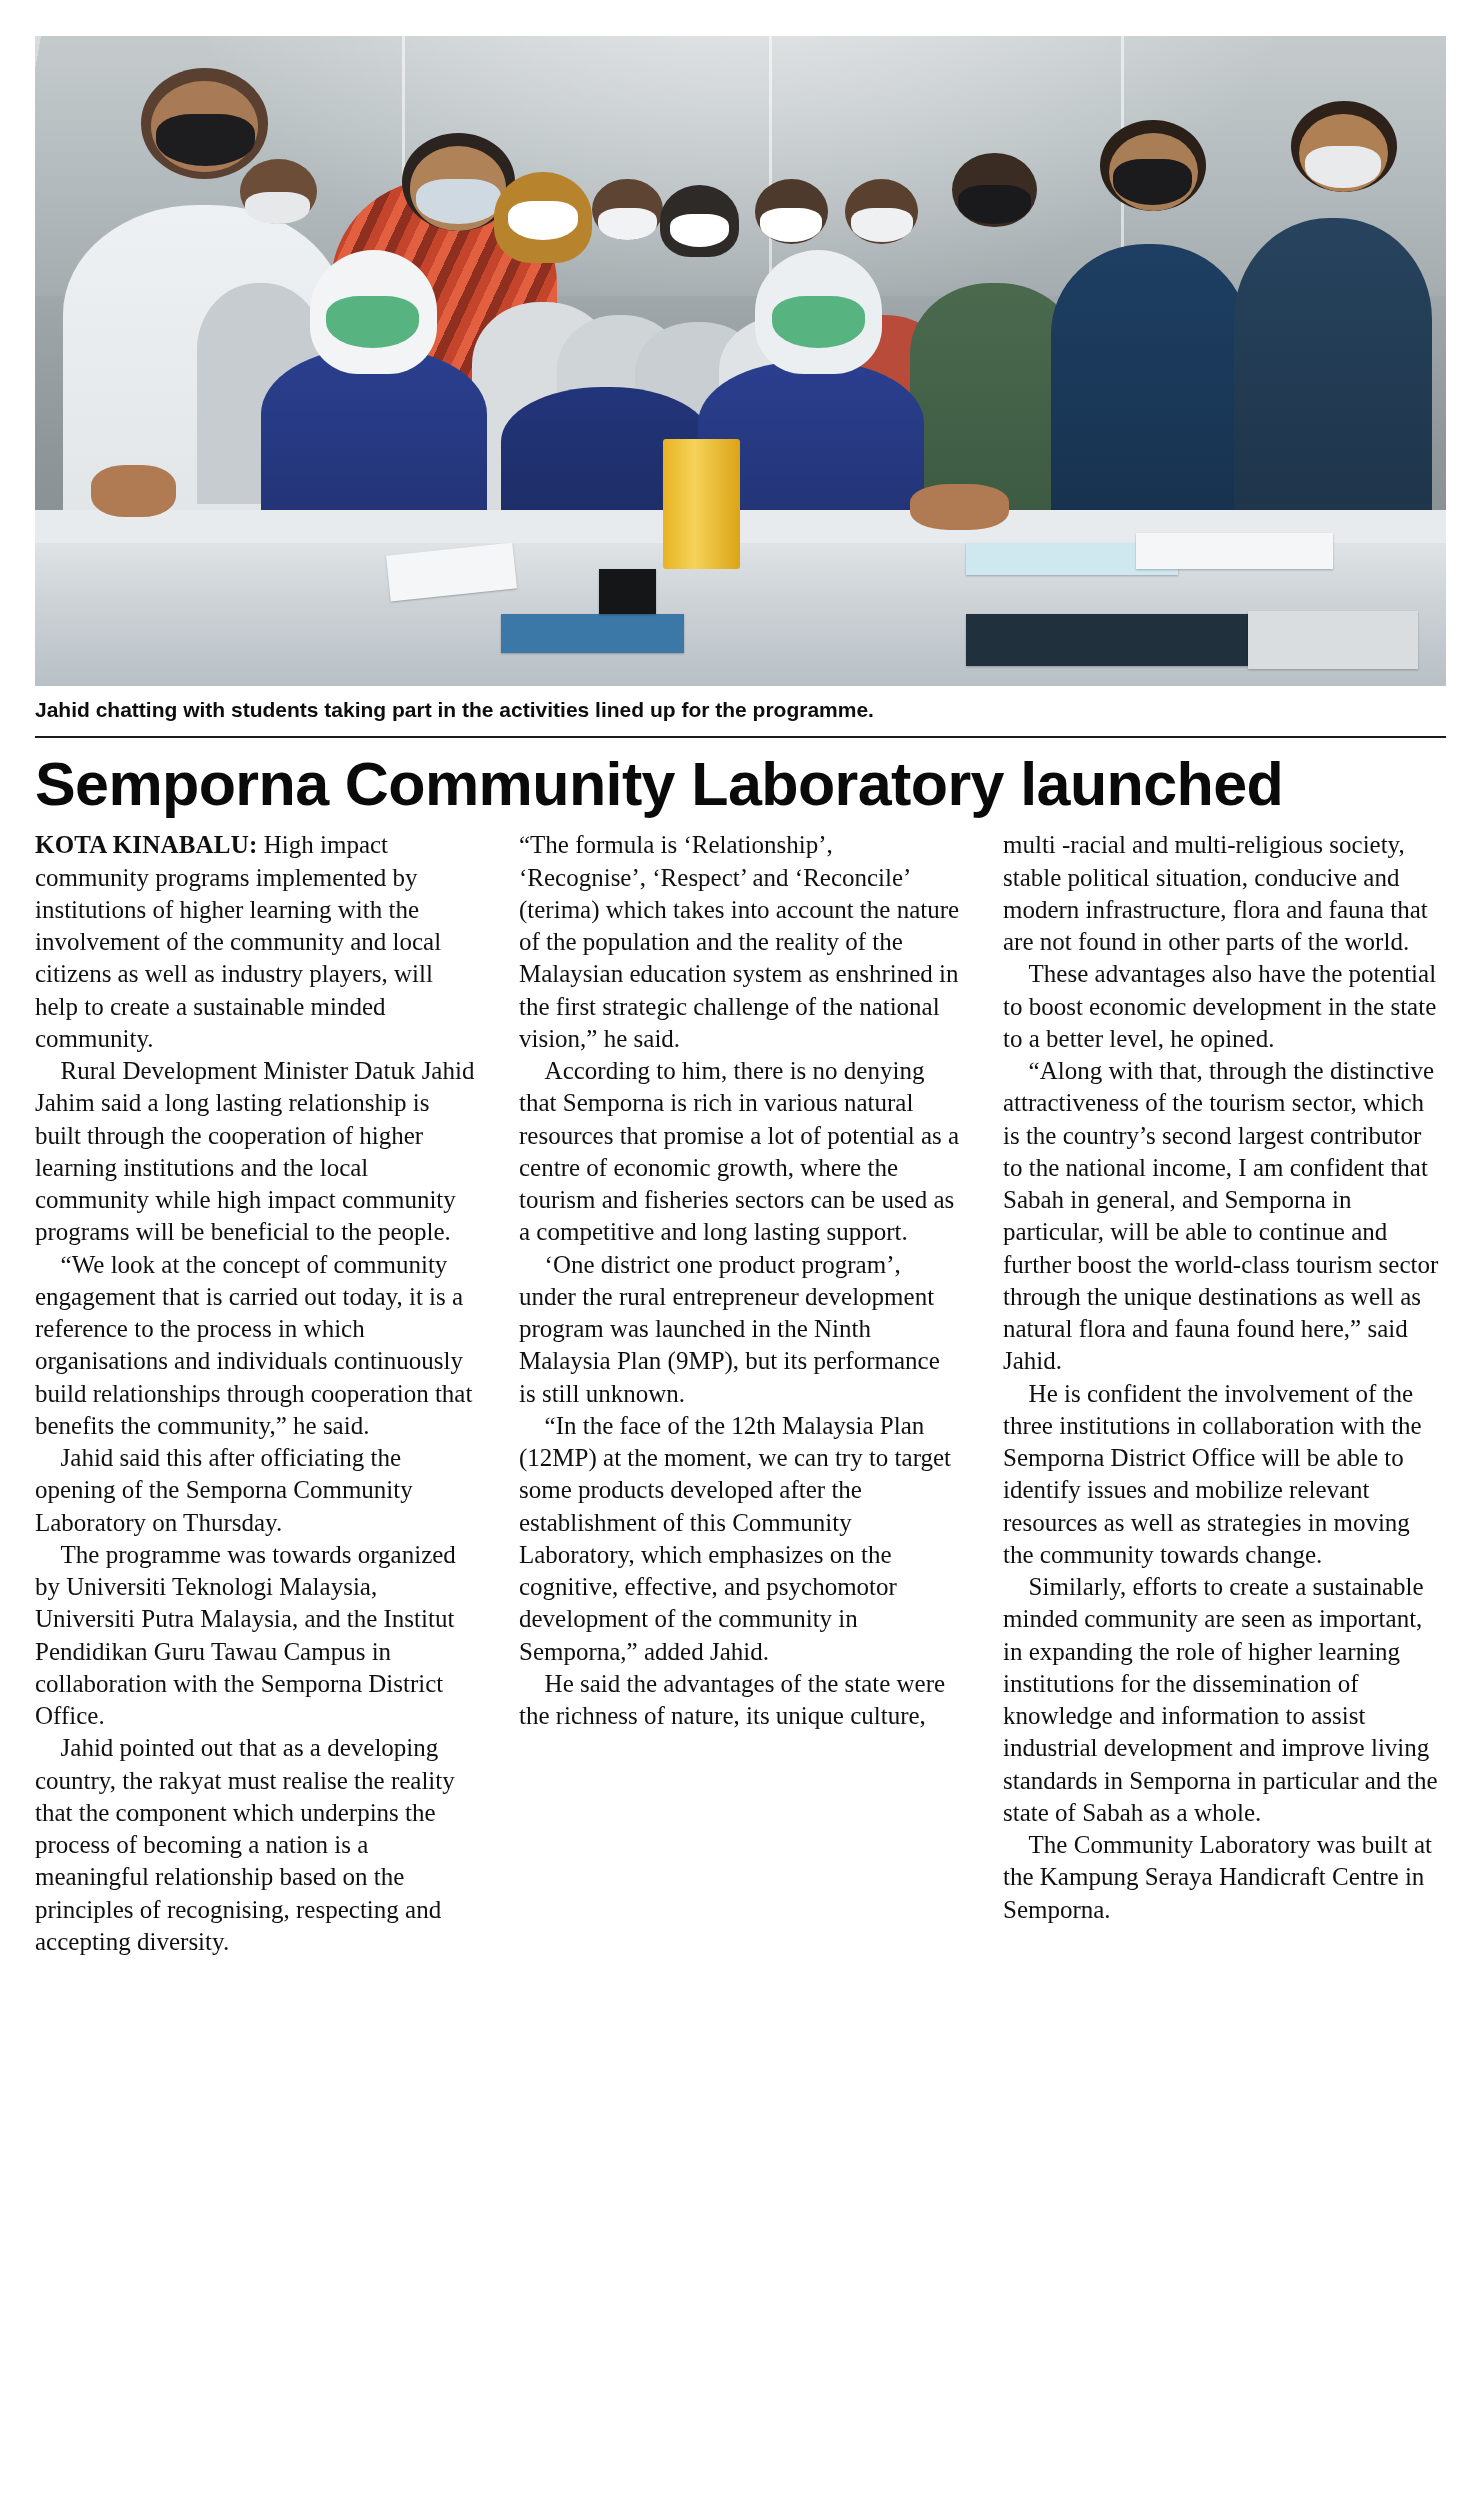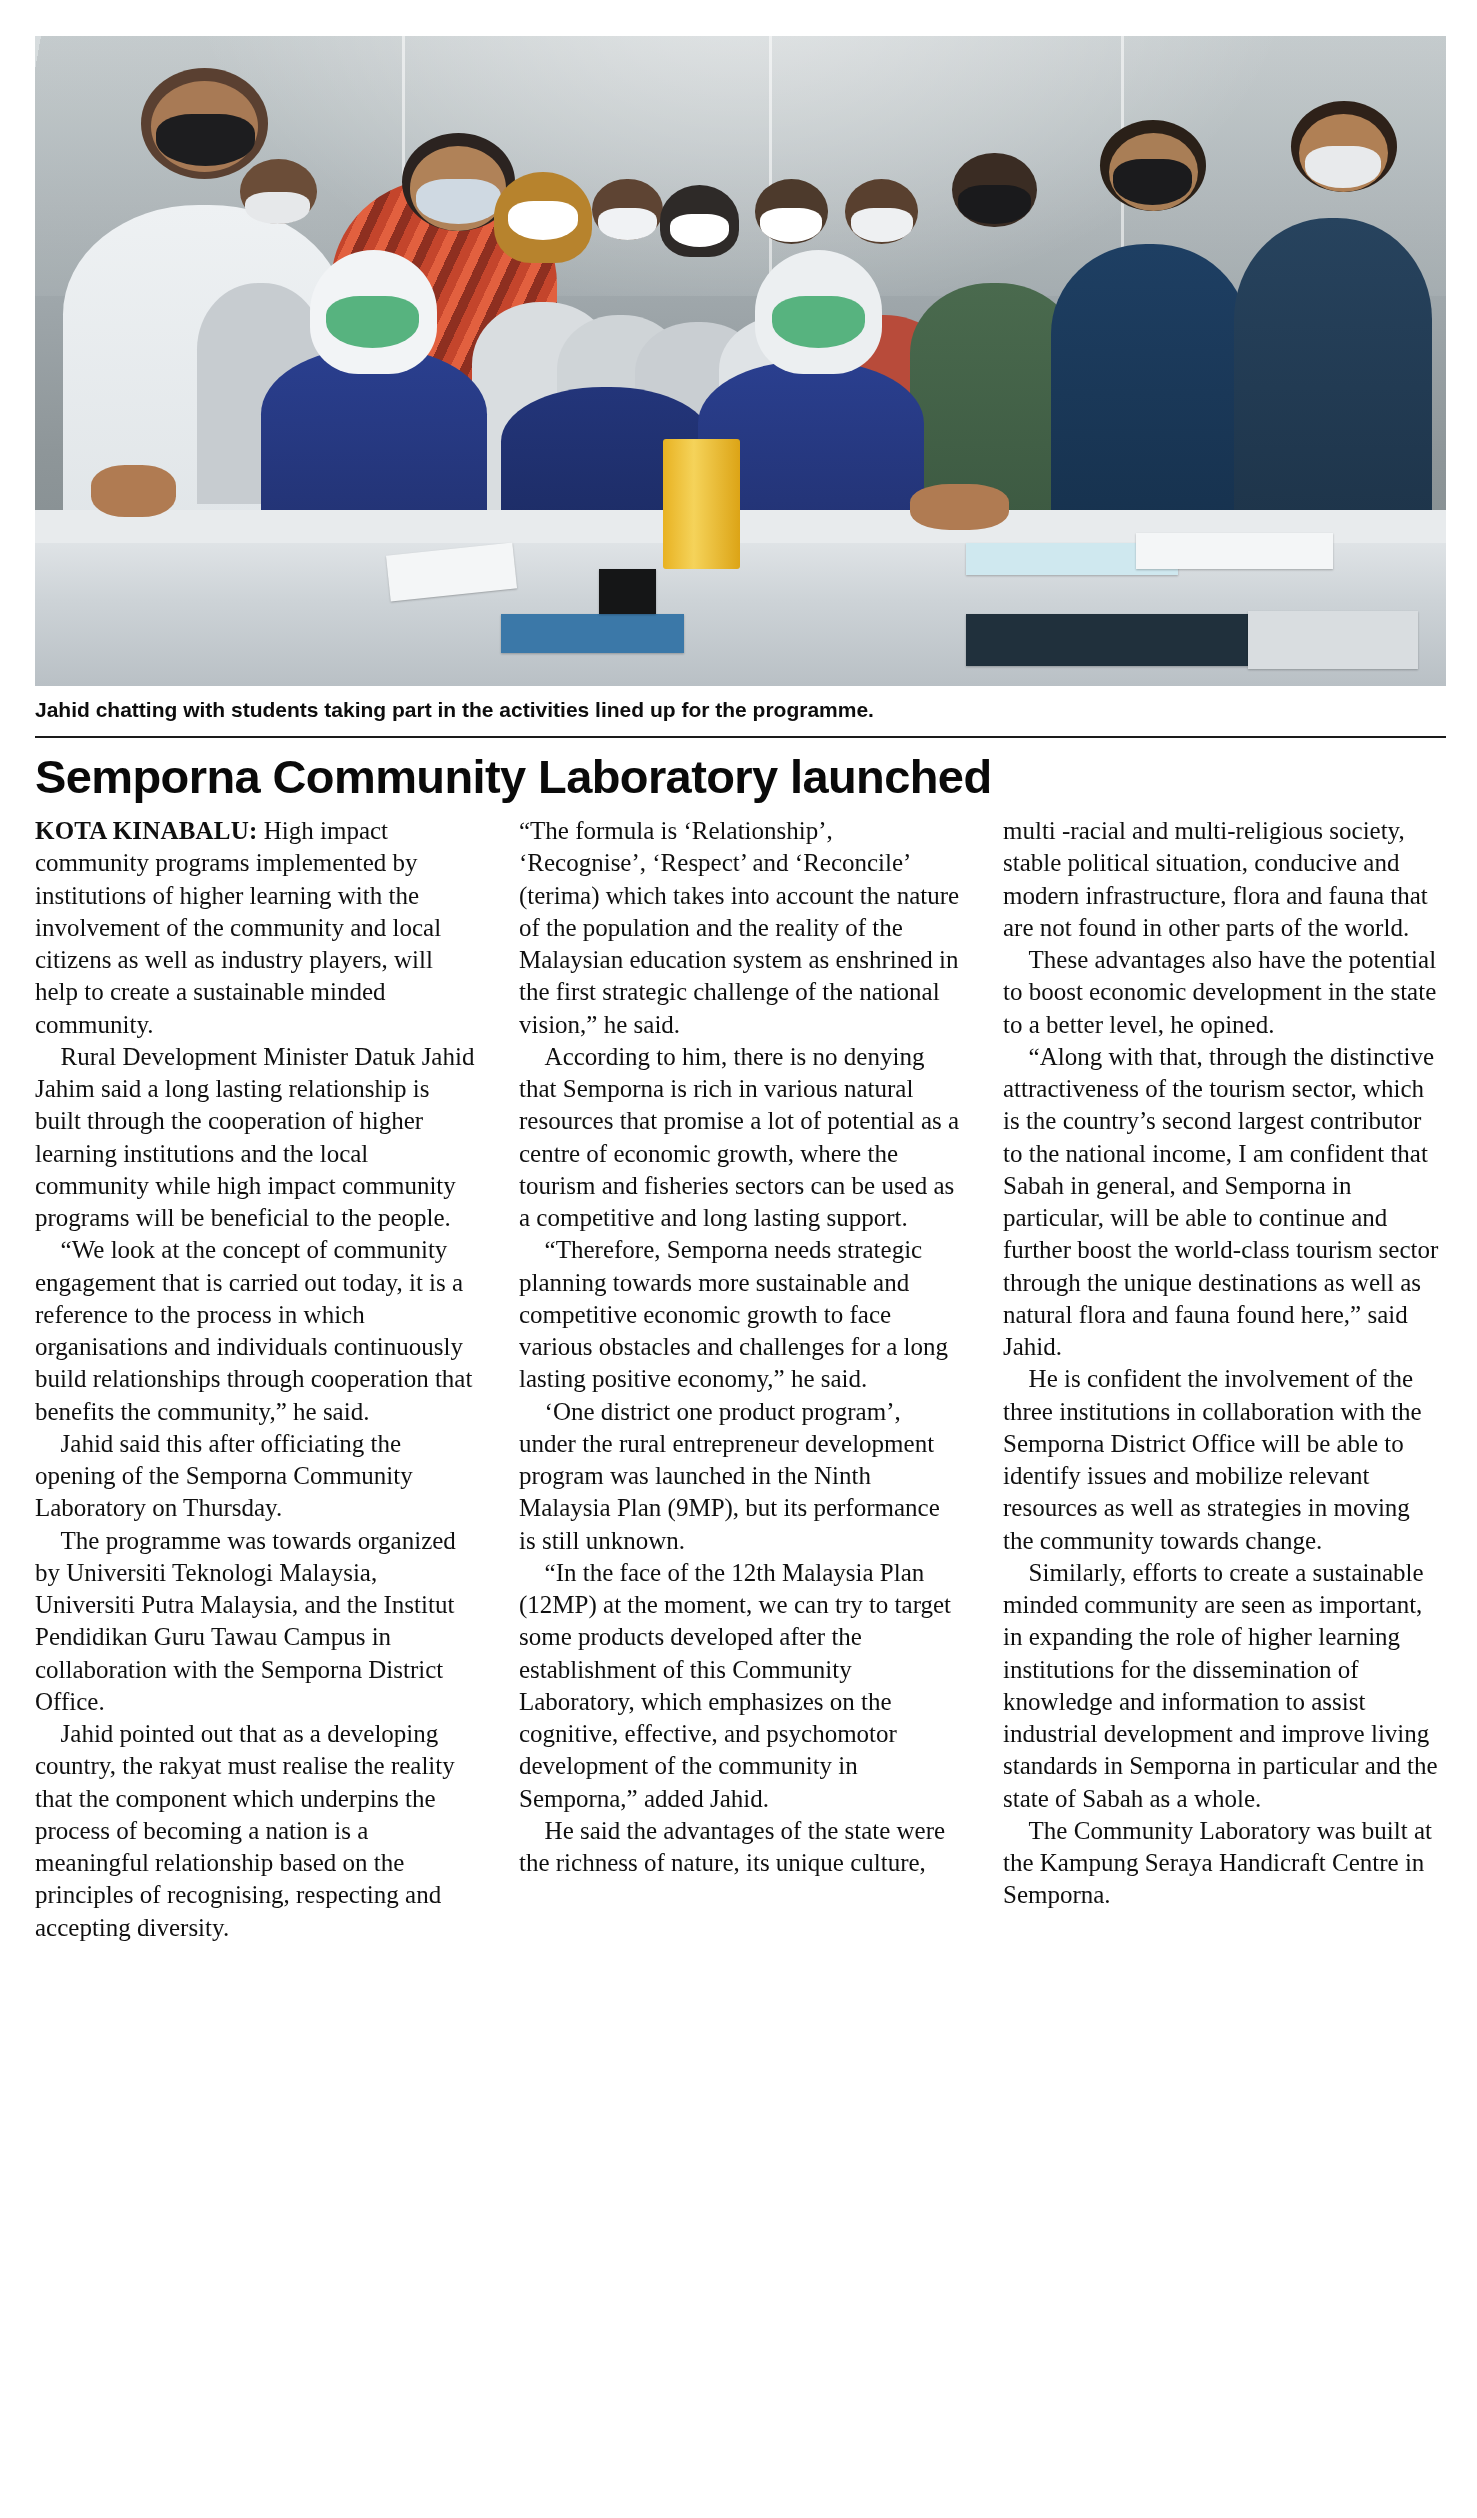--- a/index.html
+++ b/index.html
@@ -109,21 +109,21 @@
     margin: 2px auto 0 auto;
     border-top: 2px solid #1a1a1a;
   }
 
   
   .headline {
     width: 1411px;
     margin: 15.8px auto 13.8px auto;
     font-family: "Liberation Sans", sans-serif;
     font-weight: bold;
-    font-size: 47px;
+    font-size: 61px;
     line-height: 1.02;
     letter-spacing: -0.6px;
     color: #0a0a0a;
   }
 
   
   .cols {
     width: 1411px;
     margin: 11.8px auto 0 auto;
     display: flex;
@@ -251,21 +251,20 @@
       <p>Rural Development Minister Datuk Jahid Jahim said a long lasting relationship is built through the cooperation of higher learning institutions and the local community while high impact community programs will be beneficial to the people.</p>
       <p>“We look at the concept of community engagement that is carried out today, it is a reference to the process in which organisations and individuals continuously build relationships through cooperation that benefits the community,” he said.</p>
       <p>Jahid said this after officiating the opening of the Semporna Community Laboratory on Thursday.</p>
       <p>The programme was towards organized by Universiti Teknologi Malaysia, Universiti Putra Malaysia, and the Institut Pendidikan Guru Tawau Campus in collaboration with the Semporna District Office.</p>
       <p>Jahid pointed out that as a developing country, the rakyat must realise the reality that the component which underpins the process of becoming a nation is a meaningful relationship based on the principles of recognising, respecting and accepting diversity.</p>
     </div>
 
     <div class="col">
       <p class="first">“The formula is ‘Relationship’, ‘Recognise’, ‘Respect’ and ‘Reconcile’ (terima) which takes into account the nature of the population and the reality of the Malaysian education system as enshrined in the first strategic challenge of the national vision,” he said.</p>
       <p>According to him, there is no denying that Semporna is rich in various natural resources that promise a lot of potential as a centre of economic growth, where the tourism and fisheries sectors can be used as a competitive and long lasting support.</p>
-      <p>“Therefore, Semporna needs strategic planning towards more sustainable and competitive economic growth to face various obstacles and challenges for a long lasting positive economy,” he said.</p>
       <p>‘One district one product program’, under the rural entrepreneur development program was launched in the Ninth Malaysia Plan (9MP), but its performance is still unknown.</p>
       <p>“In the face of the 12th Malaysia Plan (12MP) at the moment, we can try to target some products developed after the establishment of this Community Laboratory, which emphasizes on the cognitive, effective, and psychomotor development of the community in Semporna,” added Jahid.</p>
       <p>He said the advantages of the state were the richness of nature, its unique culture,</p>
     </div>
 
     <div class="col">
       <p class="first">multi -racial and multi-religious society, stable political situation, conducive and modern infrastructure, flora and fauna that are not found in other parts of the world.</p>
       <p>These advantages also have the potential to boost economic development in the state to a better level, he opined.</p>
       <p>“Along with that, through the distinctive attractiveness of the tourism sector, which is the country’s second largest contributor to the national income, I am confident that Sabah in general, and Semporna in particular, will be able to continue and further boost the world-class tourism sector through the unique destinations as well as natural flora and fauna found here,” said Jahid.</p>
       <p>He is confident the involvement of the three institutions in collaboration with the Semporna District Office will be able to identify issues and mobilize relevant resources as well as strategies in moving the community towards change.</p>

